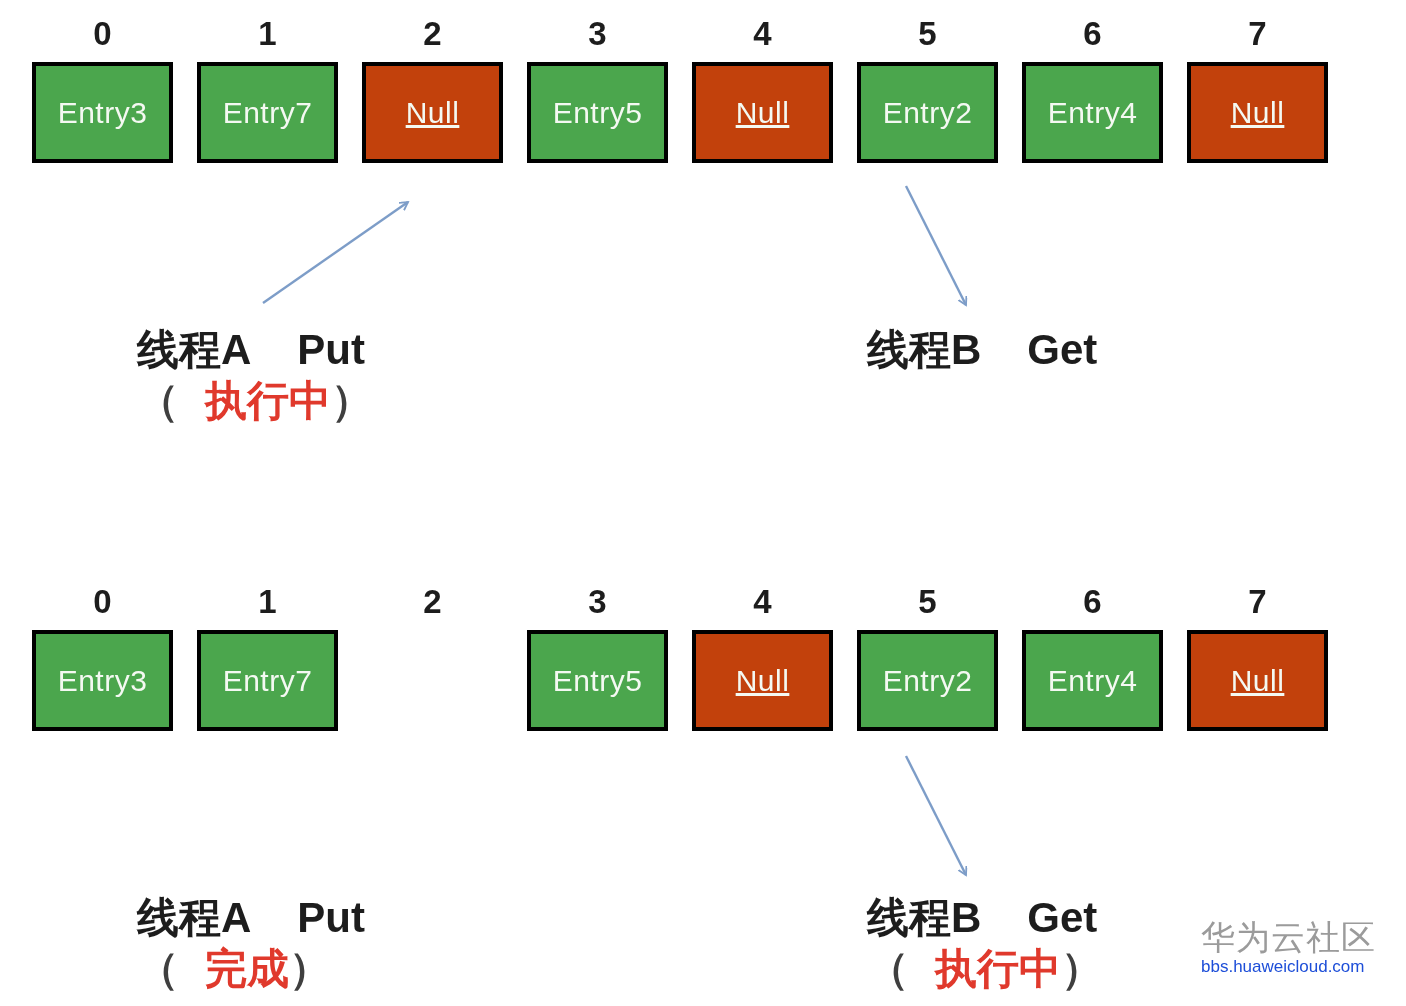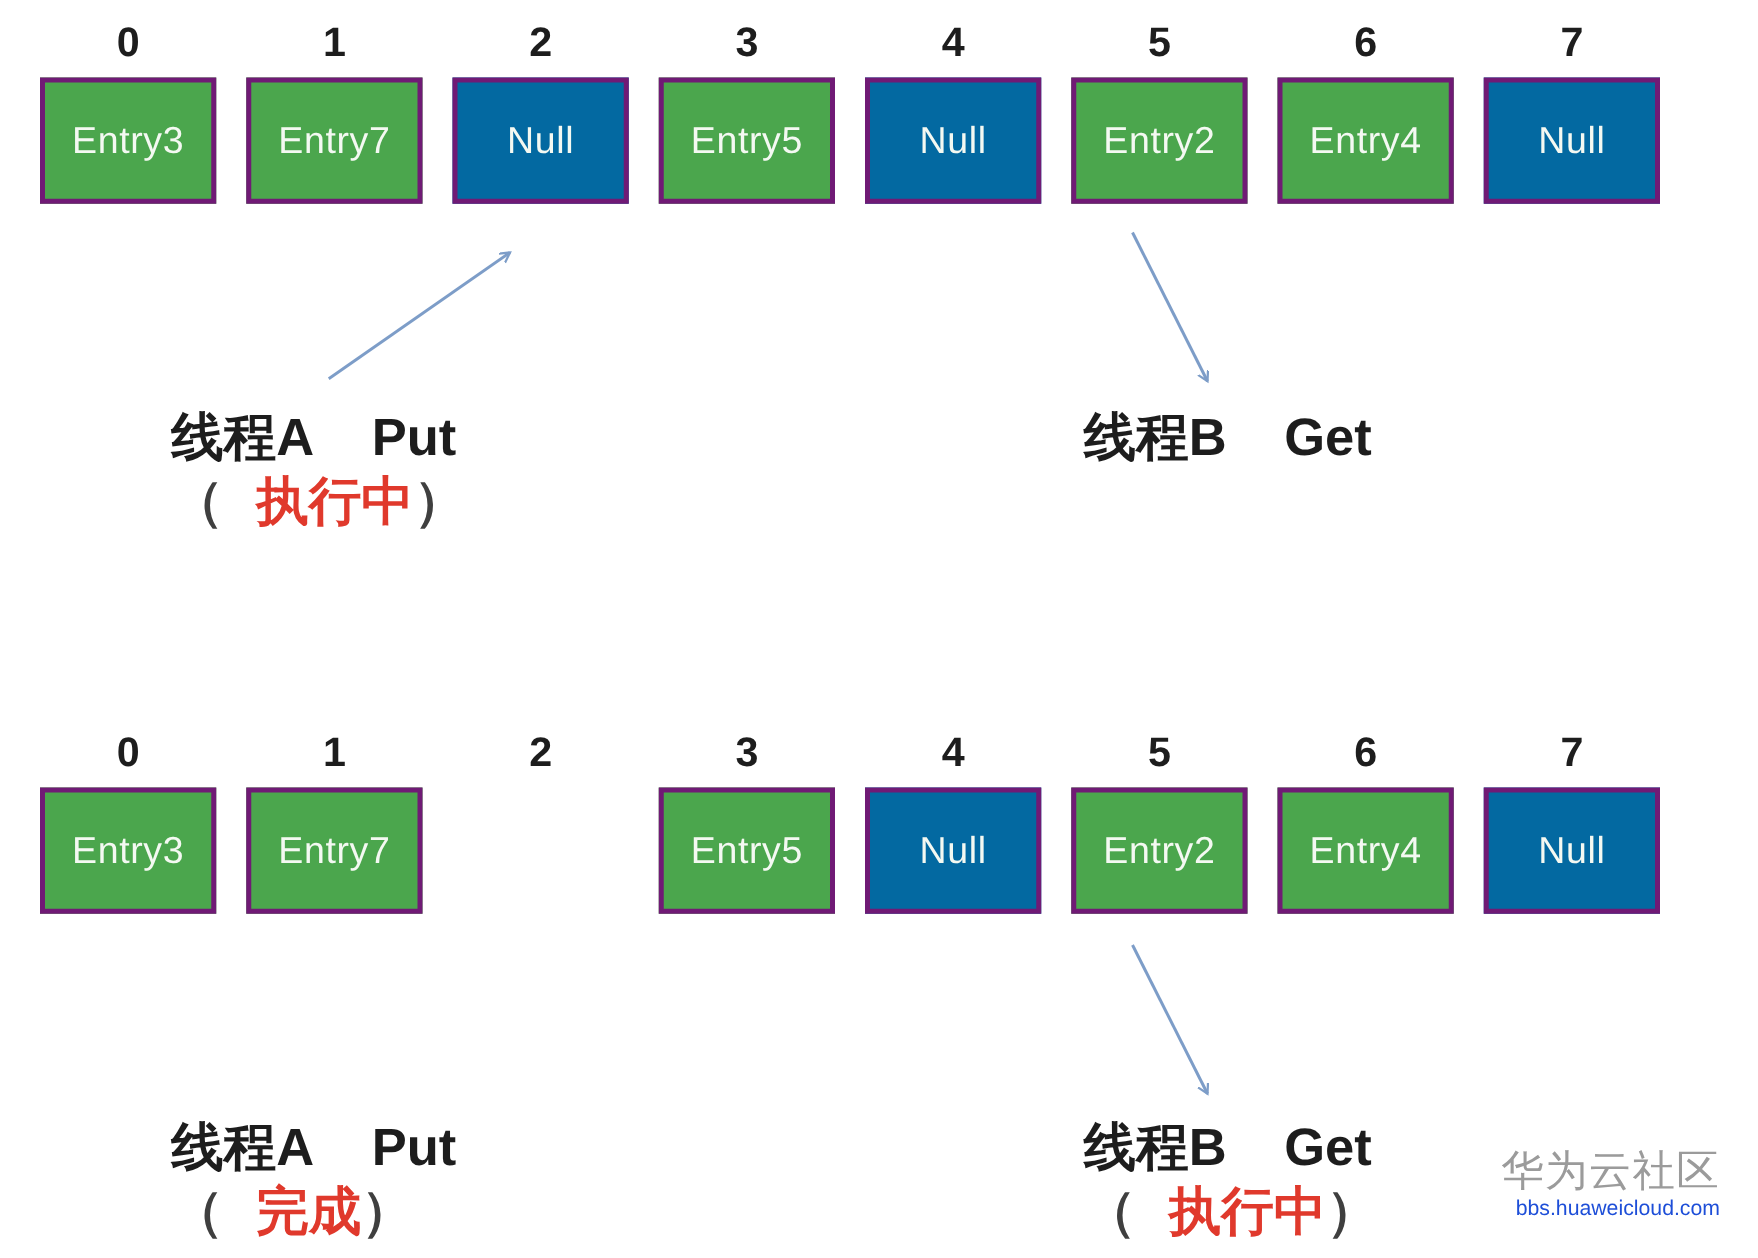--- a/index.html
+++ b/index.html
@@ -26,29 +26,29 @@
   .cell-index{
     height:44px;
     display:flex;align-items:center;justify-content:center;
     font-size:33px;
     font-weight:bold;
     color:#1d1d1d;
   }
   .cell{
     width:141px;height:101px;
     box-sizing:border-box;
-    border:4px solid #701a75;
+    border:4px solid #000000;
     display:flex;align-items:center;justify-content:center;
     color:#f4f9f2;
     font-size:30px;
     margin-top:6px;
     letter-spacing:0.5px;
   }
   .cell.entry{background:#4ba64d;}
-  .cell.null{background:#0369a1;}
+  .cell.null{background:#c2410c;text-decoration:underline;}
   #array-before{top:12px;}
   #array-after{top:580px;}
 
   
   .overlay{
     position:absolute;left:0;top:0;
     pointer-events:none;
   }
 
   
@@ -65,21 +65,20 @@
   .state-line .state{color:#e0392c;font-weight:bold;margin-left:26px;}
   #label-a-before{left:137px;top:324px;}
   #label-b-before{left:867px;top:324px;}
   #label-a-after{left:137px;top:892px;}
   #label-b-after{left:867px;top:892px;}
 
   
   .watermark{
     position:absolute;
     right:30px;top:918px;
-    text-align:right;
   }
   .watermark .wm-title{
     font-size:34px;
     color:#9b9b9b;
     letter-spacing:1px;
     line-height:38px;
   }
   .watermark .wm-url{
     font-size:17px;
     color:#1d4ed8;

